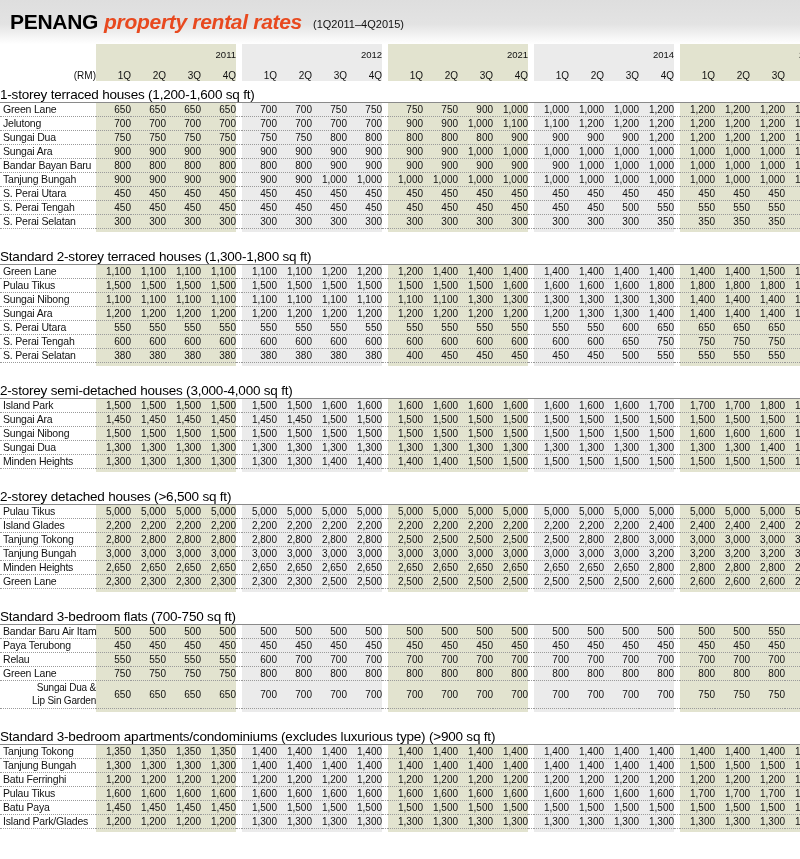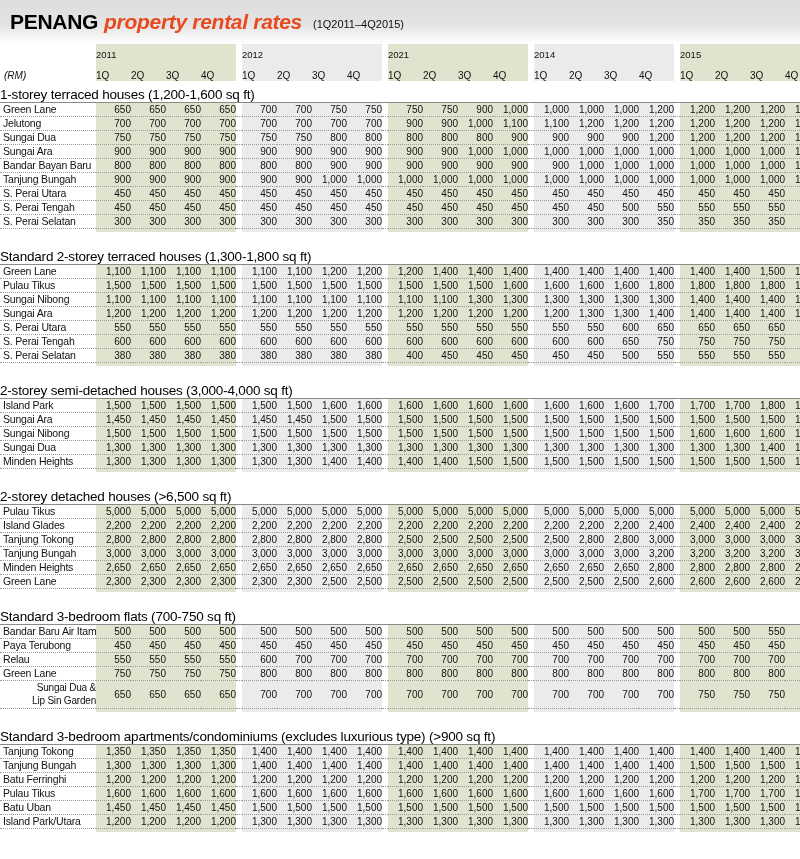--- a/index.html
+++ b/index.html
@@ -58,39 +58,38 @@
 
   col.c-label { width: 96px; }
   col.c-q     { width: 35px; }
   col.c-gap   { width: 6px; }
 
   
   .hdr-row-year td {
     height: 16px;
     font-size: 9.5px;
     color: #111;
-    text-align: left;
+    text-align: right;
     vertical-align: bottom;
     padding-bottom: 1px;
   }
   .hdr-row-q td {
     height: 21px;
     font-size: 10px;
     color: #111;
-    text-align: left;
+    text-align: right;
     vertical-align: bottom;
     padding-bottom: 4px;
   }
   .rm-label {
     font-size: 10px;
     color: #111;
     text-align: left;
     padding-left: 4px !important;
     vertical-align: bottom;
-    font-style: italic;
   }
 
   
   .yr-a { background: #e2e3cf; }
   .yr-b { background: #ebebeb; }
   .yr-gap { background: #ffffff; }
 
   
   .sec-row td {
     height: 21px;
@@ -1299,21 +1298,21 @@
           <td class="yr-b">1,600</td>
           <td class="yr-b">1,600</td>
           <td class="yr-b">1,600</td>
           <td class="gap"></td>
           <td class="yr-a">1,700</td>
           <td class="yr-a">1,700</td>
           <td class="yr-a">1,700</td>
           <td class="yr-a">1,700</td>
         </tr>
         <tr class="data-row">
-          <td class="lbl">Batu Uban</td>
+          <td class="lbl">Batu Paya</td>
           <td class="yr-a">1,450</td>
           <td class="yr-a">1,450</td>
           <td class="yr-a">1,450</td>
           <td class="yr-a">1,450</td>
           <td class="gap"></td>
           <td class="yr-b">1,500</td>
           <td class="yr-b">1,500</td>
           <td class="yr-b">1,500</td>
           <td class="yr-b">1,500</td>
           <td class="gap"></td>
@@ -1326,21 +1325,21 @@
           <td class="yr-b">1,500</td>
           <td class="yr-b">1,500</td>
           <td class="yr-b">1,500</td>
           <td class="gap"></td>
           <td class="yr-a">1,500</td>
           <td class="yr-a">1,500</td>
           <td class="yr-a">1,500</td>
           <td class="yr-a">1,500</td>
         </tr>
         <tr class="data-row">
-          <td class="lbl">Island Park/Utara</td>
+          <td class="lbl">Island Park/Glades</td>
           <td class="yr-a">1,200</td>
           <td class="yr-a">1,200</td>
           <td class="yr-a">1,200</td>
           <td class="yr-a">1,200</td>
           <td class="gap"></td>
           <td class="yr-b">1,300</td>
           <td class="yr-b">1,300</td>
           <td class="yr-b">1,300</td>
           <td class="yr-b">1,300</td>
           <td class="gap"></td>

